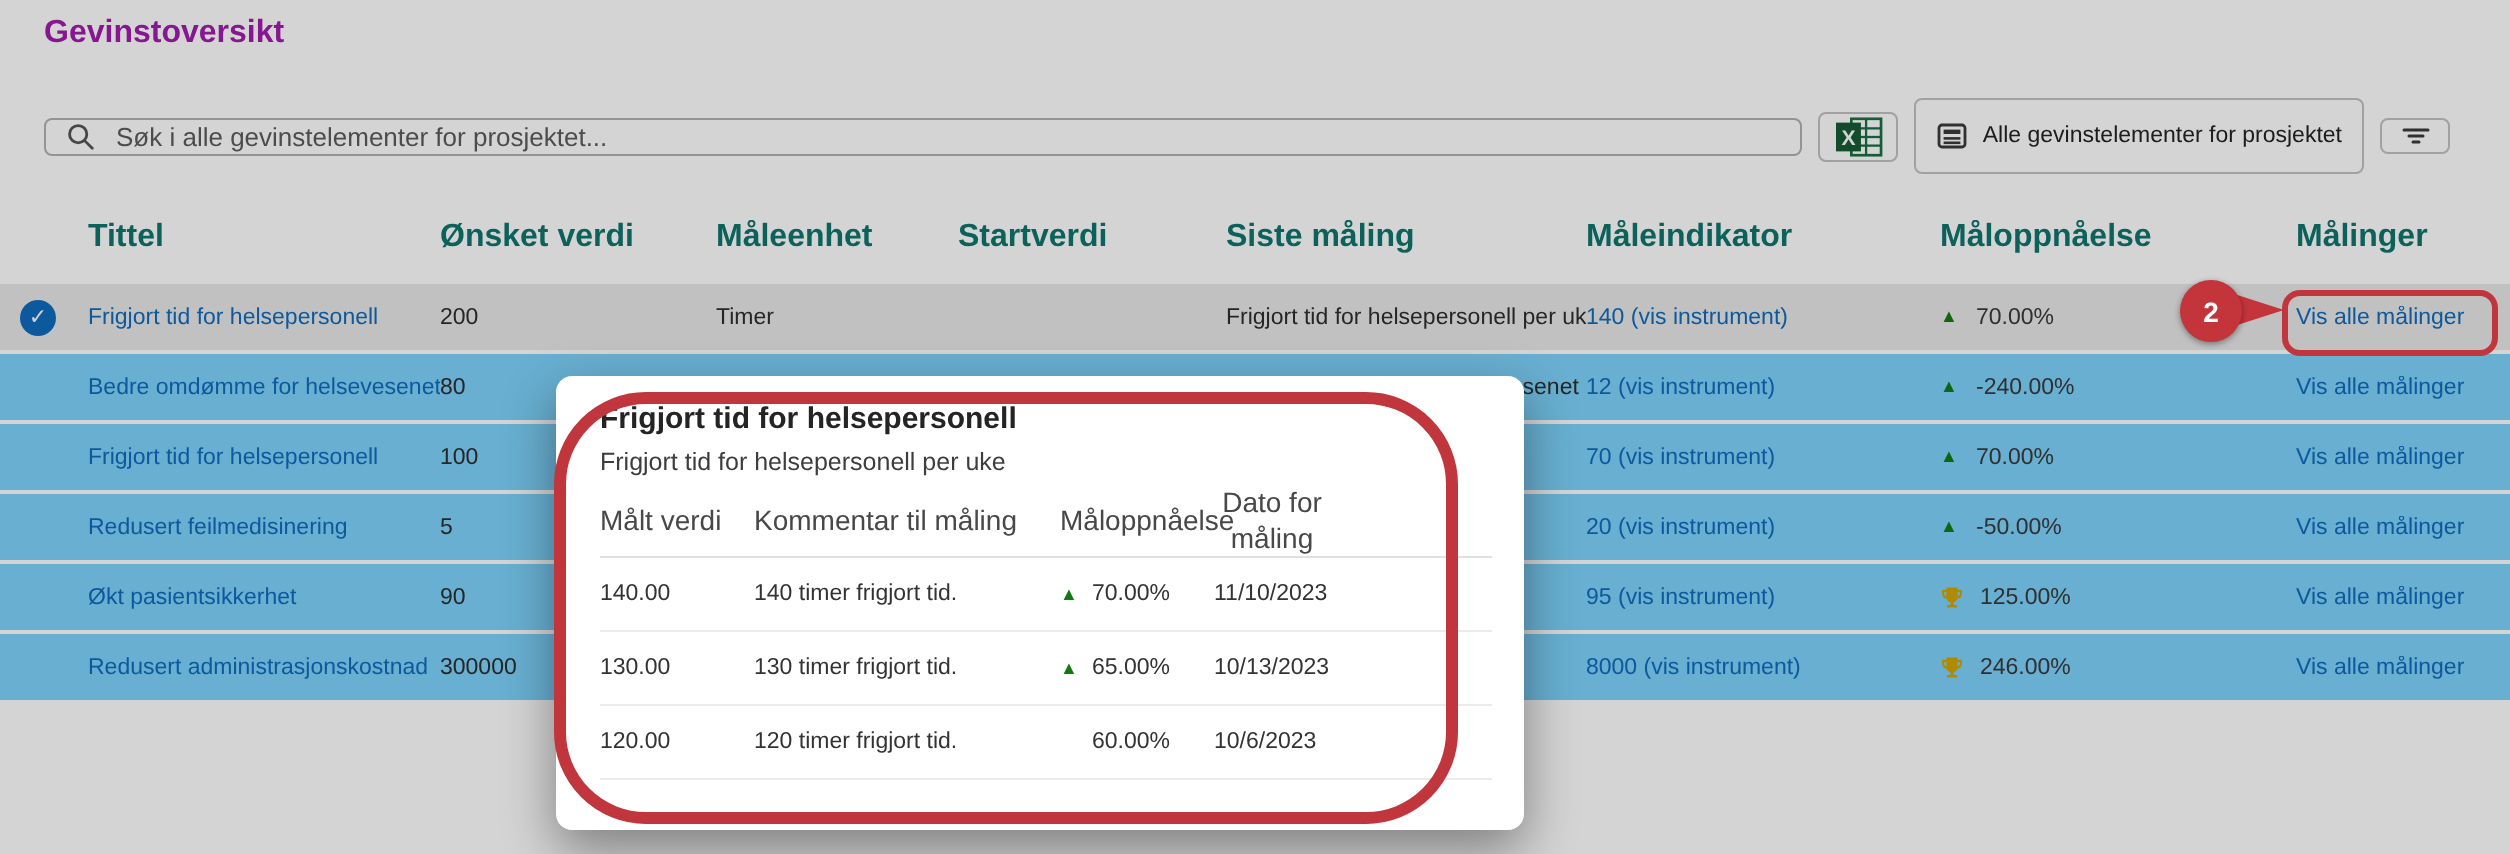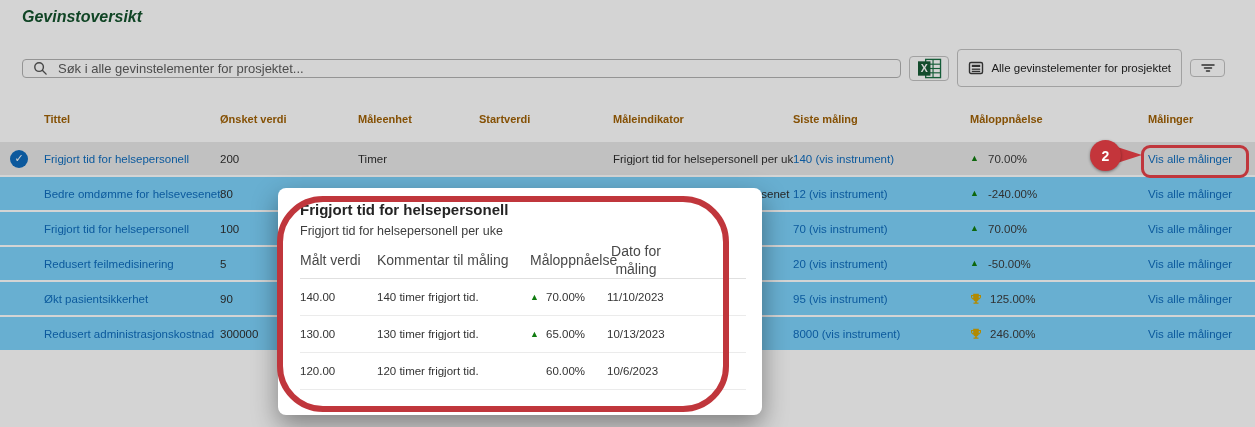--- a/index.html
+++ b/index.html
@@ -1,35 +1,35 @@
 <!DOCTYPE html>
 <html><head>
 <meta charset="utf-8">
 <style>
   html,body{margin:0;padding:0;}
   body{
     width:1255px;height:427px;position:relative;overflow:hidden;
     background:#ffffff;font-family:"Liberation Sans",sans-serif;
     -webkit-font-smoothing:antialiased;
   }
-  .page-title{position:absolute;left:22px;top:8px;font-size:16px;font-weight:bold;color:#14532d;font-style:italic;}
+  .page-title{position:absolute;left:22px;top:8px;font-size:16px;font-weight:bold;color:#a21caf;}
 
   
   .toolbar{position:absolute;left:22px;top:52px;right:30px;height:32px;display:flex;gap:8px;align-items:center;}
   .searchbox{flex:1;display:flex;align-items:center;gap:8px;border:1px solid #b3b3b3;border-radius:4px;background:#fff;padding:0 10px;min-width:0;}
   .searchbox input{border:none;outline:none;flex:1;font-size:13px;color:#333;background:transparent;font-family:"Liberation Sans",sans-serif;}
   .searchbox input::placeholder{color:#5c5c5c;opacity:1;}
   .btn{border:1px solid #c2c2c2;border-radius:4px;background:#fff;display:flex;align-items:center;justify-content:center;gap:7px;font-size:11.5px;color:#242424;padding:10px 10px;cursor:pointer;white-space:nowrap;}
   .btn.icon-only{width:38px;padding:0;}
   .btn.filter{width:33px;padding:0;}
 
   
   .grid{position:absolute;left:0;right:0;top:98px;}
   .trow{display:grid;grid-template-columns:44px 176px 138px 121px 134px 180px 177px 178px 107px;align-items:center;box-sizing:border-box;}
-  .thead{height:42px;font-weight:bold;font-size:11px;color:#a16207;}
+  .thead{height:42px;font-weight:bold;font-size:16px;color:#0f766e;}
   .trow.data{height:35px;background:#7dd3fc;border-top:2px solid #fff;font-size:11.5px;color:#2e2e2e;}
   .trow.data.selected{background:#e9e9e9;}
   .cell{overflow:hidden;white-space:nowrap;padding-right:6px;}
   .checkcell{display:flex;justify-content:flex-start;padding-left:10px;}
   .checkmark{width:18px;height:18px;border-radius:50%;background:#0f6cbd;color:#fff;font-size:11px;display:flex;align-items:center;justify-content:center;}
   .link{color:#0f6cbd;cursor:pointer;}
   .achv{display:flex;align-items:center;gap:8px;overflow:visible;}
   .tri{color:#107c10;font-size:9px;line-height:1;width:10px;}
   .tri.hidden{visibility:hidden;}
   .trophy{color:#d6a700;width:12px;height:12px;flex:0 0 12px;}
@@ -111,22 +111,22 @@
   </div>
 </div>
 
 <div class="grid">
   <div class="trow thead">
     <div class="cell"></div>
     <div class="cell">Tittel</div>
     <div class="cell">Ønsket verdi</div>
     <div class="cell">Måleenhet</div>
     <div class="cell">Startverdi</div>
+    <div class="cell">Siste måling</div>
     <div class="cell">Måleindikator</div>
-    <div class="cell">Siste måling</div>
     <div class="cell">Måloppnåelse</div>
     <div class="cell">Målinger</div>
   </div>
 
   <div class="trow data selected">
     <div class="cell checkcell">
         <span class="checkmark">✓</span>
       </div>
     <div class="cell link">Frigjort tid for helsepersonell</div>
     <div class="cell">200</div>

